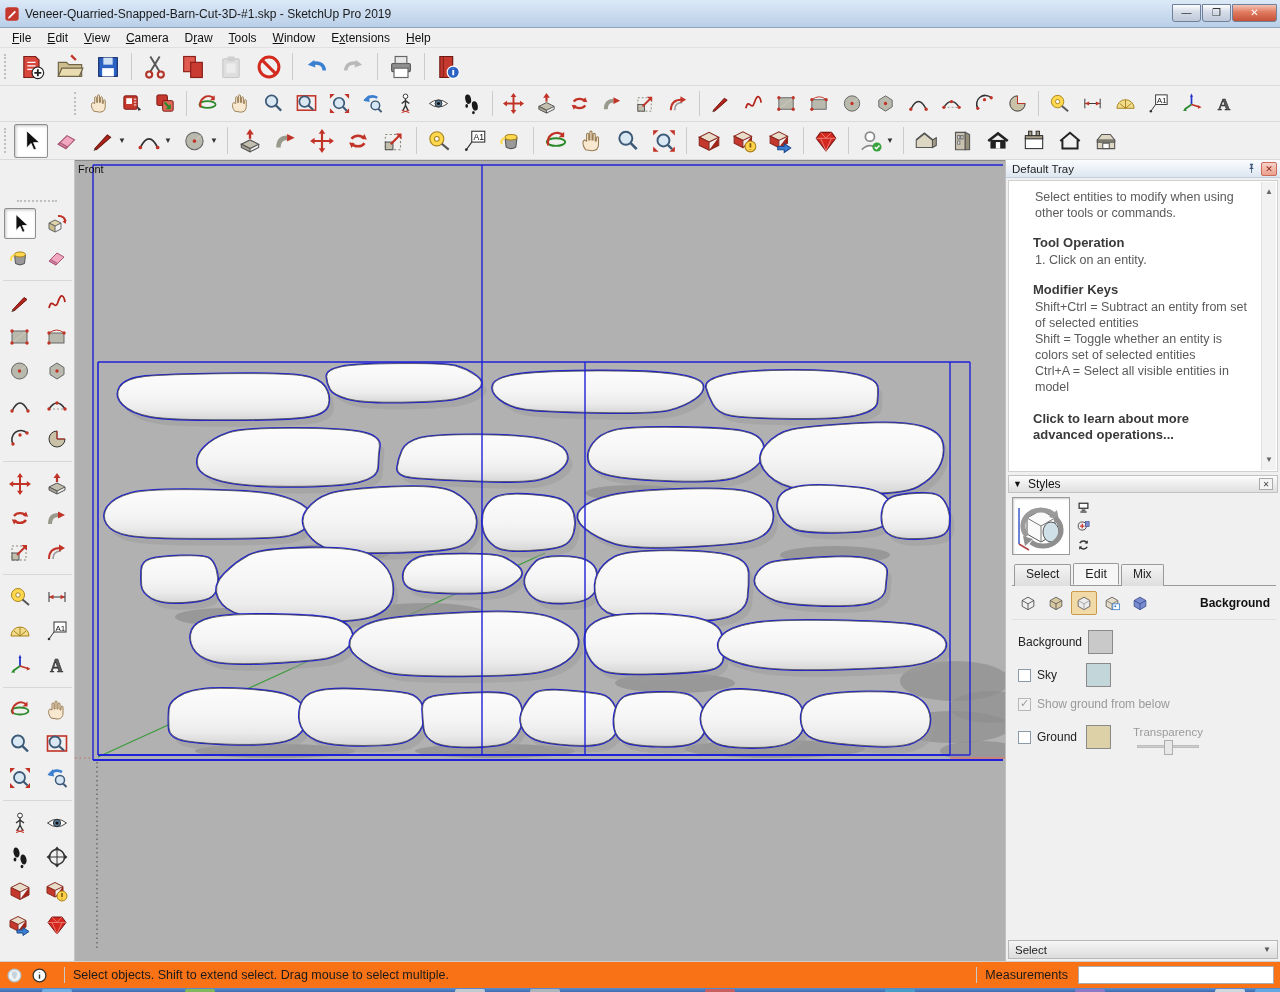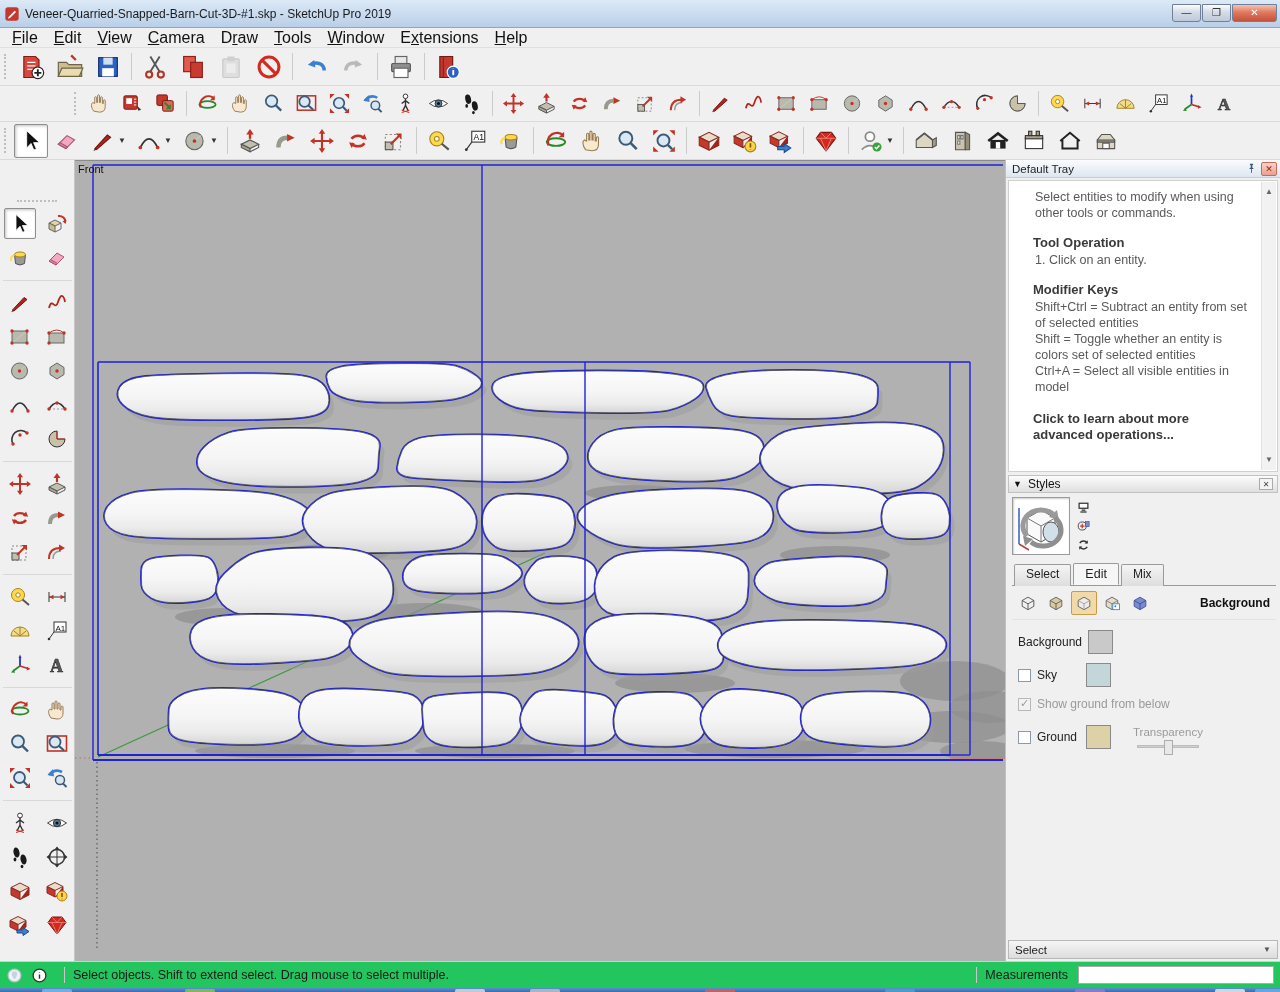--- a/index.html
+++ b/index.html
@@ -12,21 +12,21 @@
   .titlebar .appicon{width:16px;height:16px;margin-right:5px;}
   .title-text{flex:0 1 auto;white-space:nowrap;}
   .tb-spacer{flex:1}
   .winbtns{display:flex;margin-right:3px;margin-top:-2px;}
   .wbtn{width:29px;height:18px;border:1px solid #70809a;border-radius:0 0 3px 3px;
     background:linear-gradient(#fdfdfd,#d4dce8 45%,#bfc9d8);display:flex;align-items:center;justify-content:center;
     font-size:10px;color:#333;margin-left:1px;}
   .wbtn.close{background:linear-gradient(#f4c3b3,#e07a5f 45%,#c4523a);color:#fff;width:45px;}
   
   .menubar{height:20px;background:#f0f0f0;border-bottom:1px solid #e0e0e0;display:flex;align-items:center;
-    font-size:16px;padding-left:4px;}
+    font-size:12px;padding-left:4px;}
   .mitem{padding:2px 8px;color:#111;}
   .mitem u{text-decoration:underline;}
   
   .toolrow{background:#f0f0f0;border-bottom:1px solid #dadada;display:flex;align-items:center;padding:1px 2px;}
   #tb1{height:38px}#tb2{height:36px}#tb3{height:38px}
   .grip{width:5px;height:70%;border-left:2px dotted #bfbfbf;margin:0 4px 0 2px;}
   .sep{width:1px;height:78%;background:#cccccc;margin:0 4px;}
   .tbtn{border:1px solid transparent;background:transparent;padding:1px;display:flex;align-items:center;
     justify-content:center;margin:0 1px;border-radius:2px;}
   .tbtn.pressed{background:#ffffff;border:1px solid #8f8f8f;box-shadow:inset 1px 1px 3px rgba(0,0,0,.25);}
@@ -88,21 +88,21 @@
   .swatch{width:25px;height:24px;border:1px solid #8a8a8a;margin-left:8px;}
   .transp{margin-left:22px;display:flex;flex-direction:column;align-items:center;color:#9a9a9a;font-size:11.5px;}
   .slider{width:62px;height:3px;background:#cfcfcf;border:1px solid #bdbdbd;position:relative;margin-top:7px;}
   .slider .knob{position:absolute;left:26px;top:-6px;width:9px;height:15px;background:#e8e8e8;border:1px solid #adadad;}
   .grayrow{color:#9a9a9a;}
   .tray-fill{flex:1}
   .tray-bottom{height:19px;margin:0 2px 2px 2px;background:linear-gradient(#f6f6f6,#dcdcdc);border:1px solid #b8b8b8;
     display:flex;align-items:center;font-size:11.5px;color:#222;padding:0 6px;}
   .tray-bottom .sp{flex:1}
   
-  .statusbar{height:27px;background:#22c55e;border-top:1px solid #cfcfcf;display:flex;align-items:center;
+  .statusbar{height:27px;background:#f97316;border-top:1px solid #cfcfcf;display:flex;align-items:center;
     font-size:12.5px;color:#1a1a1a;padding:0 6px;}
   .sb-sep{width:1px;height:16px;background:#c8c8c8;margin:0 8px;}
   .sb-icon{width:17px;height:17px;margin-right:8px;}
   .meas-label{margin-right:10px;}
   .meas-input{width:196px;height:18px;border:1px solid #ababab;background:#fff;}
   
   .taskbar{height:8px;background:linear-gradient(#5a8ed0,#1d4a8f);position:relative;overflow:hidden;}
   .tk{position:absolute;top:1px;width:30px;height:10px;border-radius:2px;opacity:.85;}
 </style>
 </head>

